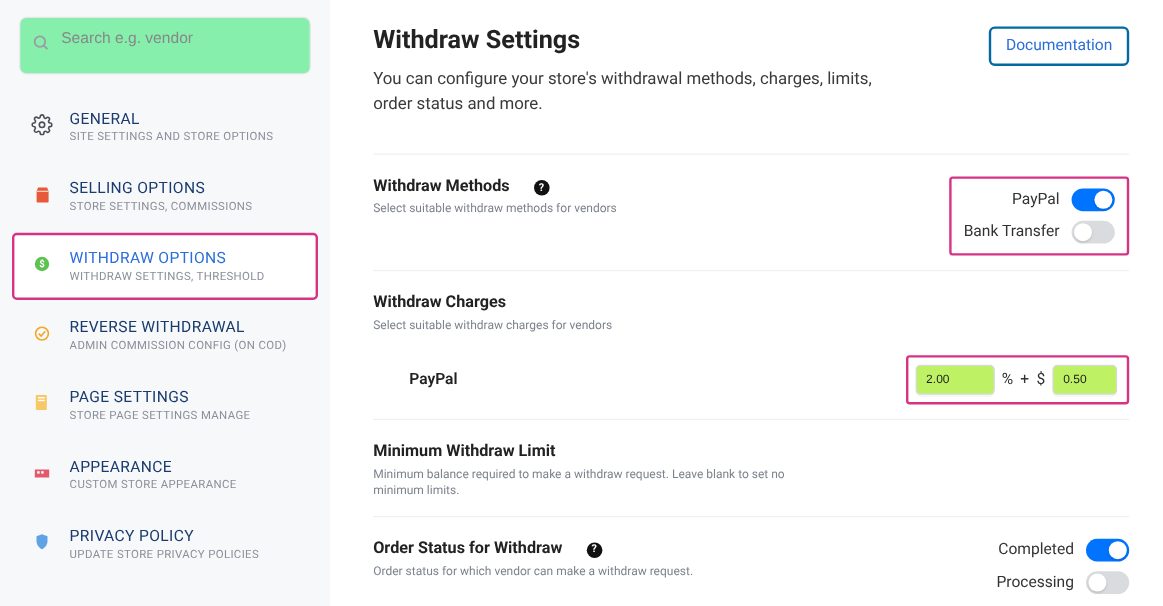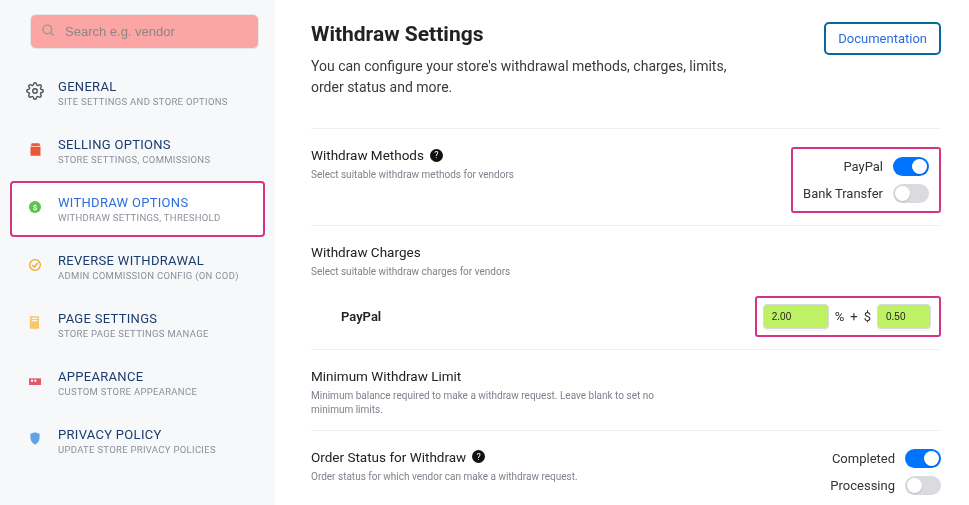--- a/index.html
+++ b/index.html
@@ -1,40 +1,40 @@
 <!DOCTYPE html>
 <html><head>
 <meta charset="utf-8">
 <style>
 * { box-sizing: border-box; margin: 0; padding: 0; }
 body { font-family: -apple-system, BlinkMacSystemFont, "Segoe UI", Roboto, sans-serif; background: #fff; color: #333; font-size: 13px; }
 .app { display: flex; width: 969px; height: 505px; overflow: hidden; }
 .sidebar { width: 275px; background: #f7f8fa; padding: 14px 10px; }
-.search-wrap { position: relative; background: #fca5a5; border: 1px solid #e5e6e8; border-radius: 6px; padding: 9px 10px 9px 34px; margin: 0 6px 16px 20px; }
+.search-wrap { position: relative; background: #86efac; border: 1px solid #e5e6e8; border-radius: 6px; padding: 9px 10px 21px 34px; margin: 0 6px 16px 6px; }
 .search-input { border: none; outline: none; font-size: 13px; color: #555; background: transparent; width: 100%; }
 .search-input::placeholder { color: #888; }
 .search-icon { position: absolute; left: 10px; top: 50%; transform: translateY(-50%); }
 .menu { list-style: none; }
 .menu-item { display: flex; align-items: flex-start; padding: 12px 12px; cursor: pointer; border: 2px solid transparent; border-radius: 4px; margin-bottom: 2px; }
 .menu-item.active { border: 2px solid #d63384; background: #fff; }
 .menu-icon { width: 22px; height: 22px; flex-shrink: 0; display: flex; align-items: center; justify-content: center; margin-right: 12px; margin-top: 1px; }
 .menu-text { flex: 1; }
 .menu-title { font-weight: 400; font-size: 13px; color: #1a3b6e; letter-spacing: 0.3px; text-transform: uppercase; }
 .menu-item.activetxt .menu-title { color: #2b6ed9; }
 .menu-sub { font-size: 9.5px; color: #8a8f99; letter-spacing: 0.3px; text-transform: uppercase; margin-top: 2px; }
 .main { flex: 1; padding: 22px 28px 10px 36px; overflow-y: auto; }
 .head-row { display: flex; justify-content: space-between; align-items: flex-start; }
 .page-title { font-size: 21px; font-weight: 700; color: #222; margin-bottom: 10px; }
 .page-desc { font-size: 14px; color: #3a3a3a; line-height: 1.5; max-width: 430px; }
 .doc-link { border: 2px solid #0369a1; border-radius: 5px; padding: 7px 12px; color: #2b6ed9; font-size: 13px; cursor: pointer; background: #fff; }
 .sections { margin-top: 30px; }
 .section { border-top: 1px solid #eef0f3; padding: 18px 0 12px 0; }
 .sec-row { display: flex; justify-content: space-between; align-items: flex-start; }
 .sec-left { max-width: 56%; }
-.sec-title { font-size: 13.5px; font-weight: 400; color: #222; margin-bottom: 5px; display: flex; align-items: center; gap: 6px; }
+.sec-title { font-size: 13.5px; font-weight: 700; color: #222; margin-bottom: 5px; display: flex; align-items: flex-end; gap: 20px; }
 .help-dot { display: inline-flex; width: 13px; height: 13px; border-radius: 50%; background: #111; color: #fff; font-size: 9px; align-items: center; justify-content: center; }
 .sec-desc { font-size: 10px; color: #7d828c; line-height: 1.45; }
 .sec-right { display: flex; flex-direction: column; align-items: flex-end; gap: 8px; }
 .toggle-row { display: flex; align-items: center; gap: 10px; font-size: 13px; color: #333; }
 .toggle { position: relative; width: 36px; height: 19px; background: #d9dbdf; border-radius: 10px; cursor: pointer; flex-shrink: 0; }
 .toggle .knob { position: absolute; width: 15px; height: 15px; background: #fff; border-radius: 50%; top: 2px; left: 2px; transition: left .15s; box-shadow: 0 1px 2px rgba(0,0,0,.15); }
 .toggle.on { background: #0073ff; }
 .toggle.on .knob { left: 19px; }
 .hl-box { border: 2px solid #d63384; padding: 8px 10px; border-radius: 3px; }
 .charges-row { display: flex; align-items: center; gap: 8px; margin-top: 16px; }

